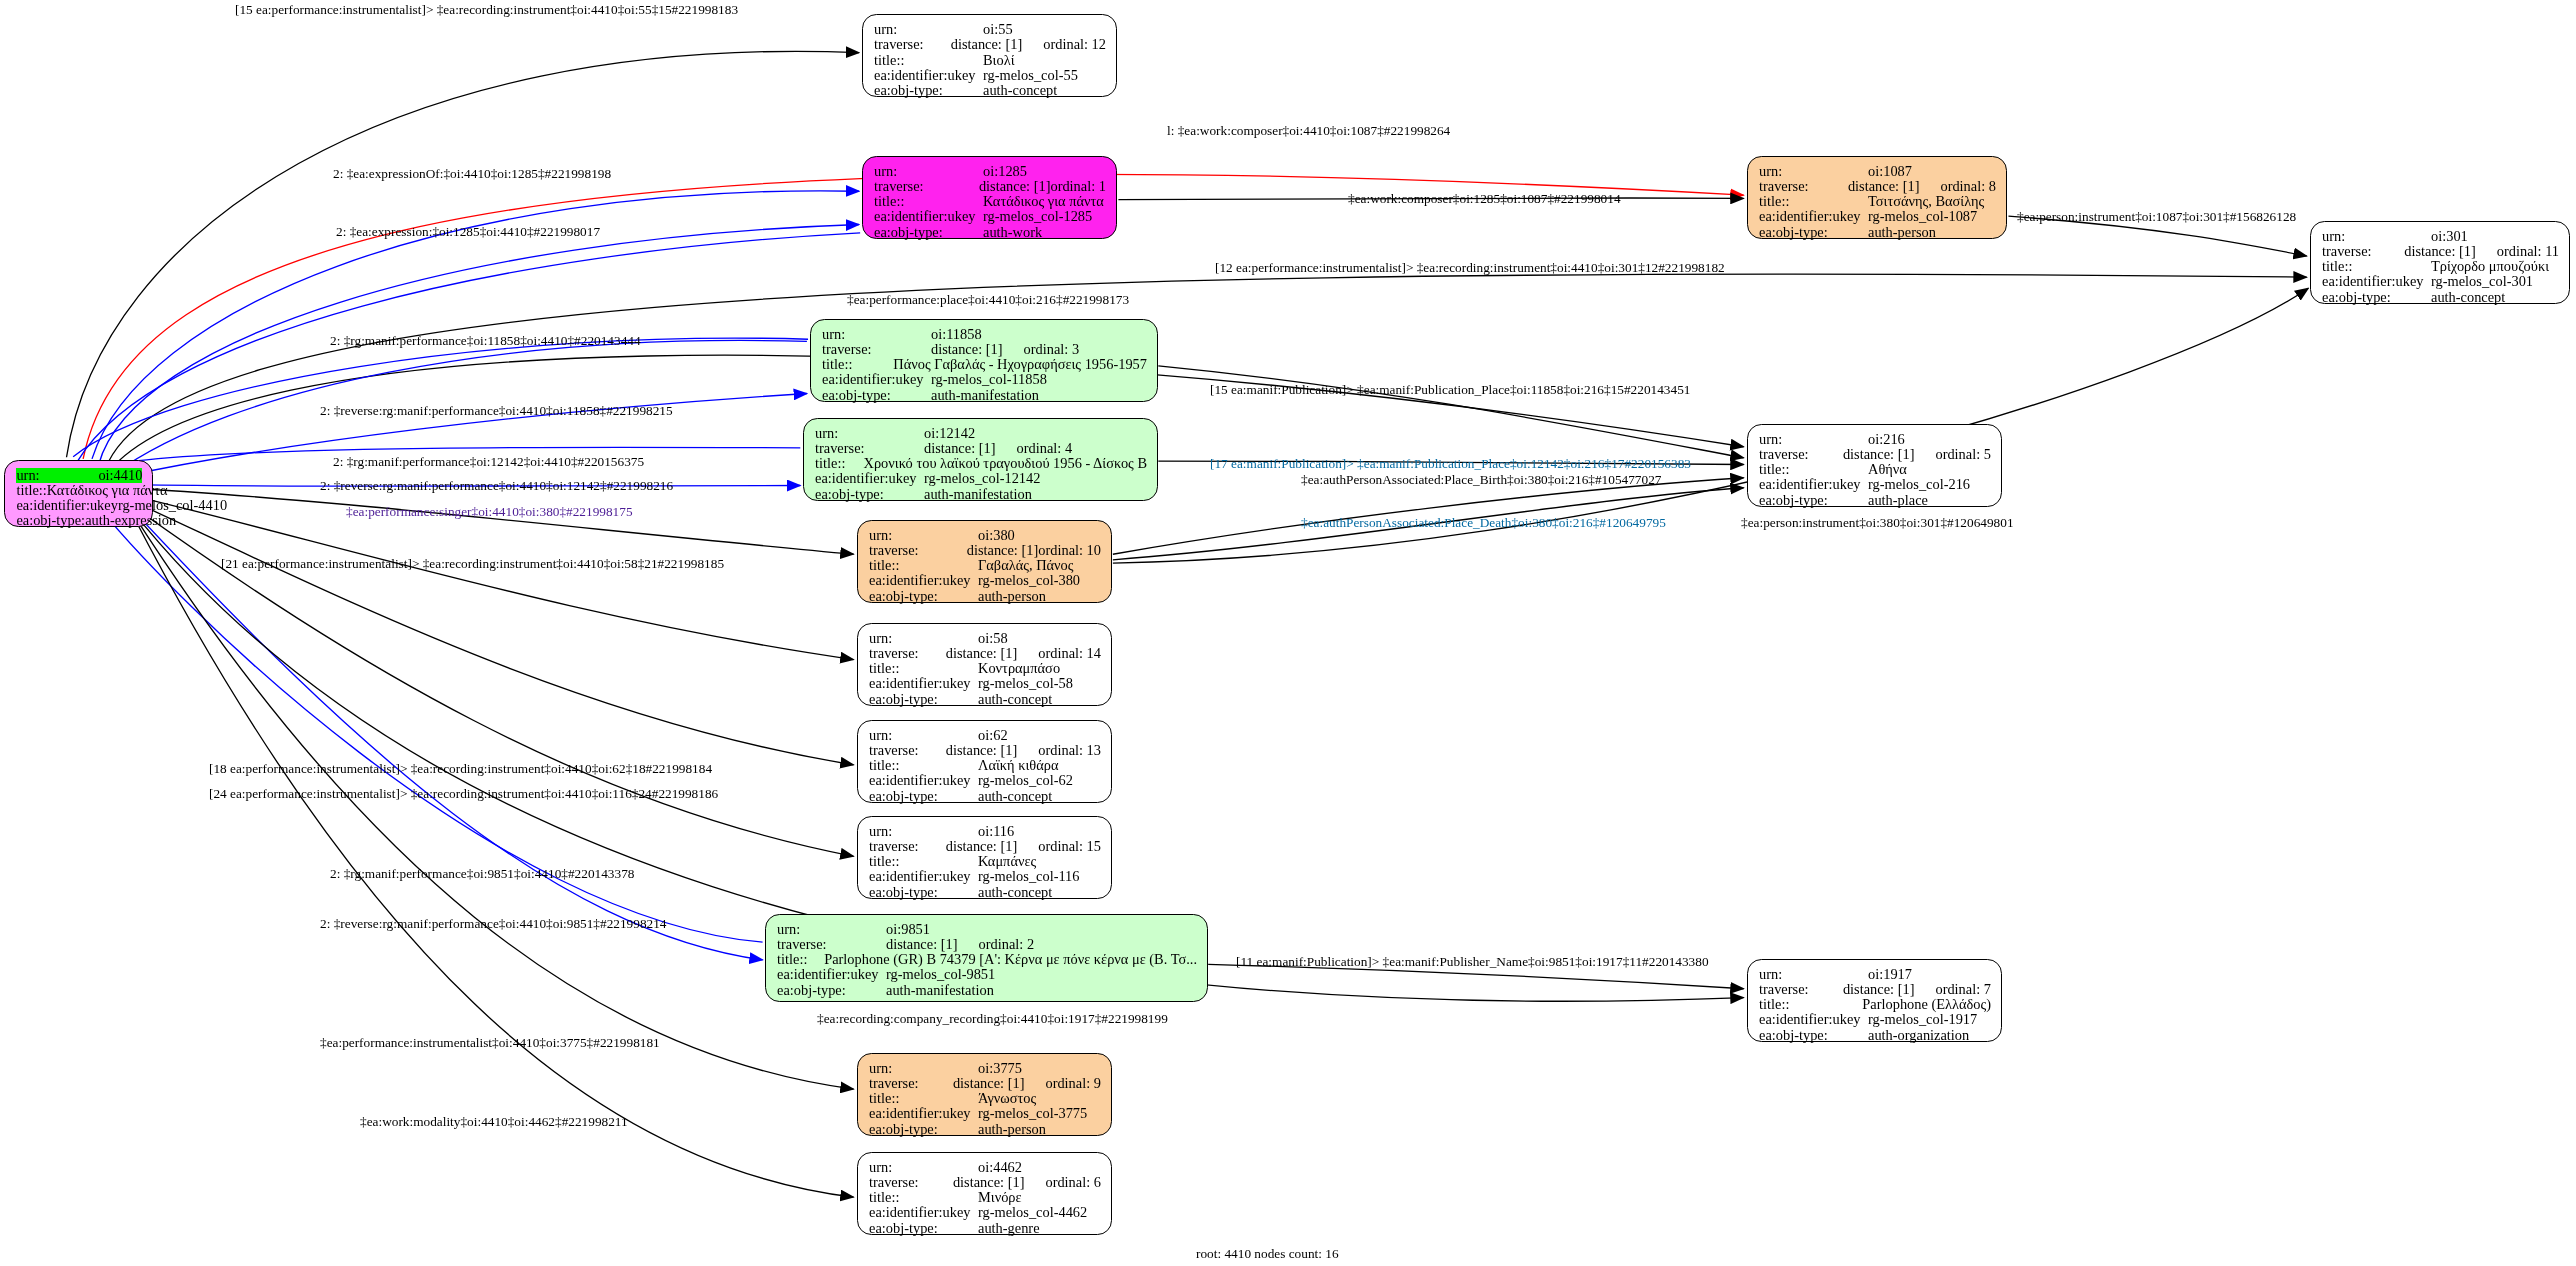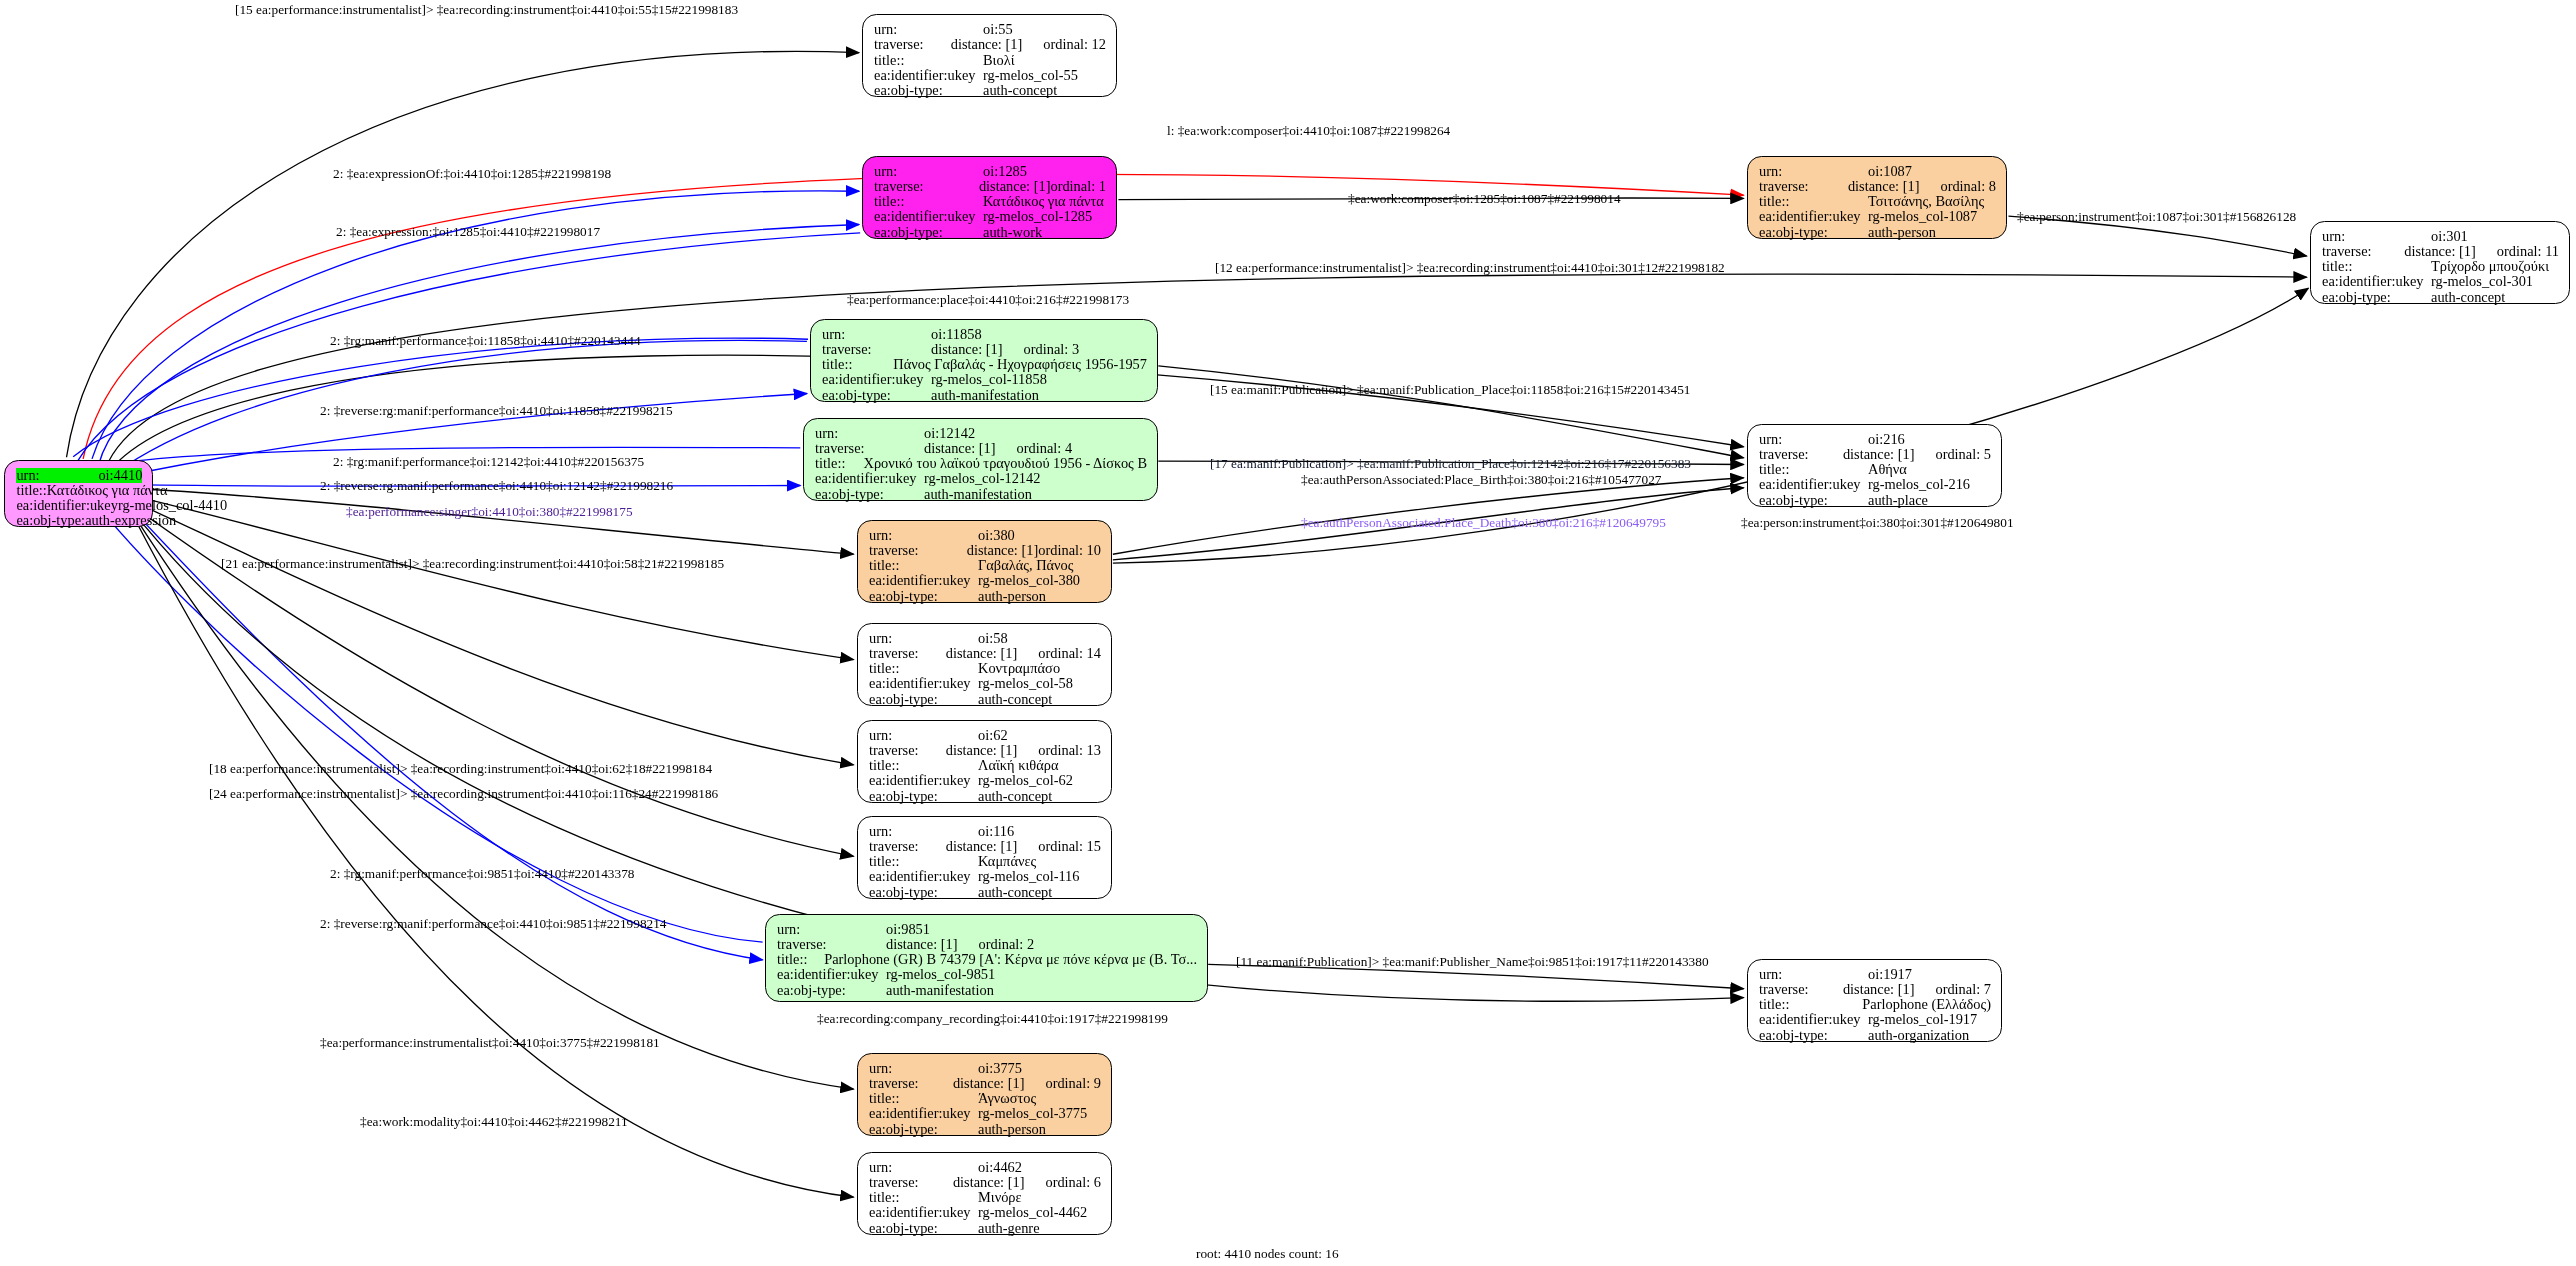--- a/index.html
+++ b/index.html
@@ -471,25 +471,25 @@
       <div class="elabel" style="left: 333px; top: 166px; color: rgb(0, 0, 0);">2: ‡ea:expressionOf:‡oi:4410‡oi:1285‡#221998198</div>
       <div class="elabel" style="left: 336px; top: 224px; color: rgb(0, 0, 0);">2: ‡ea:expression:‡oi:1285‡oi:4410‡#221998017</div>
       <div class="elabel" style="left: 1348px; top: 191px; color: rgb(0, 0, 0);">‡ea:work:composer‡oi:1285‡oi:1087‡#221998014</div>
       <div class="elabel" style="left: 2017px; top: 209px; color: rgb(0, 0, 0);">‡ea:person:instrument‡oi:1087‡oi:301‡#156826128</div>
       <div class="elabel" style="left: 1215px; top: 260px; color: rgb(0, 0, 0);">[12 ea:performance:instrumentalist]&gt; ‡ea:recording:instrument‡oi:4410‡oi:301‡12#221998182</div>
       <div class="elabel" style="left: 847px; top: 292px; color: rgb(0, 0, 0);">‡ea:performance:place‡oi:4410‡oi:216‡#221998173</div>
       <div class="elabel" style="left: 330px; top: 333px; color: rgb(0, 0, 0);">2: ‡rg:manif:performance‡oi:11858‡oi:4410‡#220143444</div>
       <div class="elabel" style="left: 320px; top: 403px; color: rgb(0, 0, 0);">2: ‡reverse:rg:manif:performance‡oi:4410‡oi:11858‡#221998215</div>
       <div class="elabel" style="left: 1210px; top: 382px; color: rgb(0, 0, 0);">[15 ea:manif:Publication]&gt; ‡ea:manif:Publication_Place‡oi:11858‡oi:216‡15#220143451</div>
       <div class="elabel" style="left: 333px; top: 454px; color: rgb(0, 0, 0);">2: ‡rg:manif:performance‡oi:12142‡oi:4410‡#220156375</div>
-      <div class="elabel" style="left: 1210px; top: 456px; color: #0f172a;">[17 ea:manif:Publication]&gt; ‡ea:manif:Publication_Place‡oi:12142‡oi:216‡17#220156383</div>
+      <div class="elabel" style="left: 1210px; top: 456px; color: #0369a1;">[17 ea:manif:Publication]&gt; ‡ea:manif:Publication_Place‡oi:12142‡oi:216‡17#220156383</div>
       <div class="elabel" style="left: 320px; top: 478px; color: rgb(0, 0, 0);">2: ‡reverse:rg:manif:performance‡oi:4410‡oi:12142‡#221998216</div>
       <div class="elabel" style="left: 1301px; top: 472px; color: rgb(0, 0, 0);">‡ea:authPersonAssociated:Place_Birth‡oi:380‡oi:216‡#105477027</div>
       <div class="elabel" style="left: 346px; top: 504px; color: #4c1d95;">‡ea:performance:singer‡oi:4410‡oi:380‡#221998175</div>
-      <div class="elabel" style="left: 1301px; top: 515px; color: #8b5cf6;">‡ea:authPersonAssociated:Place_Death‡oi:380‡oi:216‡#120649795</div>
+      <div class="elabel" style="left: 1301px; top: 515px; color: #0369a1;">‡ea:authPersonAssociated:Place_Death‡oi:380‡oi:216‡#120649795</div>
       <div class="elabel" style="left: 1741px; top: 515px; color: rgb(0, 0, 0);">‡ea:person:instrument‡oi:380‡oi:301‡#120649801</div>
       <div class="elabel" style="left: 221px; top: 556px; color: rgb(0, 0, 0); text-align: right;">[21 ea:performance:instrumentalist]&gt; ‡ea:recording:instrument‡oi:4410‡oi:58‡21#221998185</div>
       <div class="elabel" style="left: 209px; top: 761px; color: rgb(0, 0, 0);">[18 ea:performance:instrumentalist]&gt; ‡ea:recording:instrument‡oi:4410‡oi:62‡18#221998184</div>
       <div class="elabel" style="left: 209px; top: 786px; color: rgb(0, 0, 0);">[24 ea:performance:instrumentalist]&gt; ‡ea:recording:instrument‡oi:4410‡oi:116‡24#221998186</div>
       <div class="elabel" style="left: 330px; top: 866px; color: rgb(0, 0, 0);">2: ‡rg:manif:performance‡oi:9851‡oi:4410‡#220143378</div>
       <div class="elabel" style="left: 320px; top: 916px; color: rgb(0, 0, 0);">2: ‡reverse:rg:manif:performance‡oi:4410‡oi:9851‡#221998214</div>
       <div class="elabel" style="left: 1236px; top: 954px; color: rgb(0, 0, 0);">[11 ea:manif:Publication]&gt; ‡ea:manif:Publisher_Name‡oi:9851‡oi:1917‡11#220143380</div>
       <div class="elabel" style="left: 817px; top: 1011px; color: rgb(0, 0, 0);">‡ea:recording:company_recording‡oi:4410‡oi:1917‡#221998199</div>
       <div class="elabel" style="left: 320px; top: 1035px; color: rgb(0, 0, 0);">‡ea:performance:instrumentalist‡oi:4410‡oi:3775‡#221998181</div>
       <div class="elabel" style="left: 360px; top: 1114px; color: rgb(0, 0, 0);">‡ea:work:modality‡oi:4410‡oi:4462‡#221998211</div>

